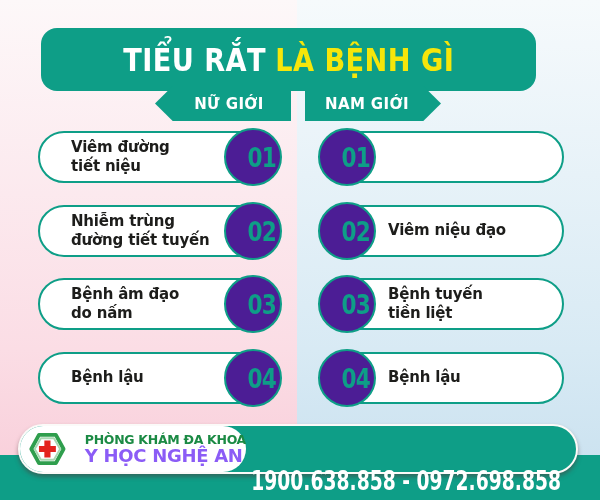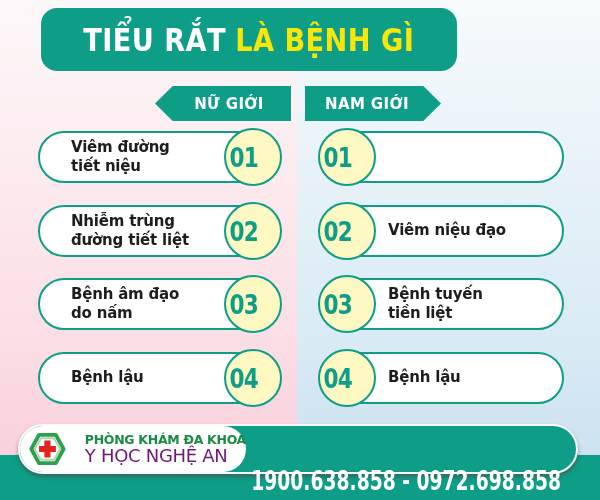--- a/index.html
+++ b/index.html
@@ -12,21 +12,21 @@
   .stage{position:relative;width:600px;height:500px;overflow:hidden;background:#fff;}
 
   
   .bg-left{position:absolute;left:0;top:0;width:297px;height:500px;
     background:linear-gradient(180deg,#fdf8f9 0%,#fbdde5 70%,#f8ccd8 100%);}
   .bg-right{position:absolute;left:297px;top:0;width:303px;height:500px;
     background:linear-gradient(180deg,#f6fafc 0%,#d8eaf4 70%,#c8e0ef 100%);}
   .strip{position:absolute;left:0;bottom:0;width:600px;height:45px;background:var(--teal);}
 
   
-  .banner{position:absolute;left:41px;top:8px;width:416px;height:63px;background:var(--teal);
+  .banner{position:absolute;left:41px;top:28px;width:495px;height:63px;background:var(--teal);
     border-radius:16px;display:flex;align-items:center;justify-content:center;}
   .banner-text{display:flex;white-space:nowrap;font-size:32px;font-weight:700;letter-spacing:.5px;
     color:#fff;transform:scaleX(.85);}
   .banner-text .t-yellow{color:var(--yellow);margin-left:11px;}
 
   
   .tag{position:absolute;top:86px;height:35px;background:var(--teal);color:#fff;font-weight:700;
     font-size:15px;display:flex;align-items:center;justify-content:center;letter-spacing:.4px;box-sizing:border-box;}
   .tag-female{left:155px;width:136px;clip-path:polygon(0 50%,13% 0,100% 0,100% 100%,13% 100%);padding-left:12px;}
   .tag-male{left:305px;width:136px;clip-path:polygon(0 0,87% 0,100% 50%,87% 100%,0 100%);padding-right:12px;}
@@ -36,35 +36,35 @@
   .item-female{left:38px;}
   .item-male{left:318px;}
   .item-pill{position:absolute;top:0;height:52px;width:232px;background:#fff;
     border:2px solid var(--teal);border-radius:27px;box-sizing:border-box;}
   .item-female .item-pill{left:0;}
   .item-male .item-pill{left:14px;}
   .item-text{position:absolute;top:0;height:52px;display:flex;flex-direction:column;justify-content:center;
     font-size:15px;font-weight:700;color:var(--ink);line-height:1.28;letter-spacing:-.2px;white-space:nowrap;}
   .item-female .item-text{left:33px;}
   .item-male .item-text{left:70px;}
-  .item-num{position:absolute;top:-3px;width:58px;height:58px;border-radius:50%;background:#fef9c3;
-    border:2.5px solid var(--teal);box-sizing:border-box;display:flex;align-items:center;justify-content:flex-start;}
+  .item-num{position:absolute;top:-3px;width:58px;height:58px;border-radius:50%;background:#4c1d95;
+    border:2.5px solid var(--teal);box-sizing:border-box;display:flex;align-items:center;justify-content:flex-end;}
   .item-female .item-num{left:186px;}
   .item-male .item-num{left:0;}
   .item-num span{font-size:27px;font-weight:700;color:var(--teal);transform:scaleX(.8);letter-spacing:-1px;}
 
   
   .fpill{position:absolute;left:18px;top:424px;width:560px;height:50px;border-radius:26px;
     background:var(--teal);border:2px solid #fbfaf8;box-sizing:border-box;
     box-shadow:0 3px 4px rgba(80,55,55,.5);}
   .fwhite{position:absolute;left:0;top:0;width:226px;height:46px;background:#fff;border-radius:24px;
     display:flex;align-items:center;gap:19px;padding-left:9px;box-sizing:border-box;}
   .clinic{display:flex;flex-direction:column;line-height:1.08;}
   .clinic .l1{color:#1B8A44;font-size:12.5px;font-weight:700;letter-spacing:-.3px;white-space:nowrap;}
-  .clinic .l2{color:#701a75;font-size:18px;font-weight:400;letter-spacing:-.3px;white-space:nowrap;}
+  .clinic .l2{color:#8b5cf6;font-size:18px;font-weight:700;letter-spacing:-.3px;white-space:nowrap;}
   .fphone{position:absolute;left:226px;right:10px;top:0;height:46px;display:flex;align-items:center;
     justify-content:center;color:#fff;font-size:26px;font-weight:700;white-space:nowrap;margin-top:32px;}
   .fphone span{transform:scaleX(.72);transform-origin:center;}
 </style>
 </head>
 <body>
 
 <div class="stage">
   <div class="bg-left"></div>
   <div class="bg-right"></div>
@@ -91,21 +91,21 @@
       <span>tiết niệu</span>
     </div>
     <div class="item-num">
       <span>01</span>
     </div>
   </div>
   <div class="item item-female" style="top:205px">
     <div class="item-pill"></div>
     <div class="item-text">
       <span>Nhiễm trùng</span>
-      <span>đường tiết liệt</span>
+      <span>đường tiết tuyến</span>
     </div>
     <div class="item-num">
       <span>02</span>
     </div>
   </div>
   <div class="item item-female" style="top:278px">
     <div class="item-pill"></div>
     <div class="item-text">
       <span>Bệnh âm đạo</span>
       <span>do nấm</span>

